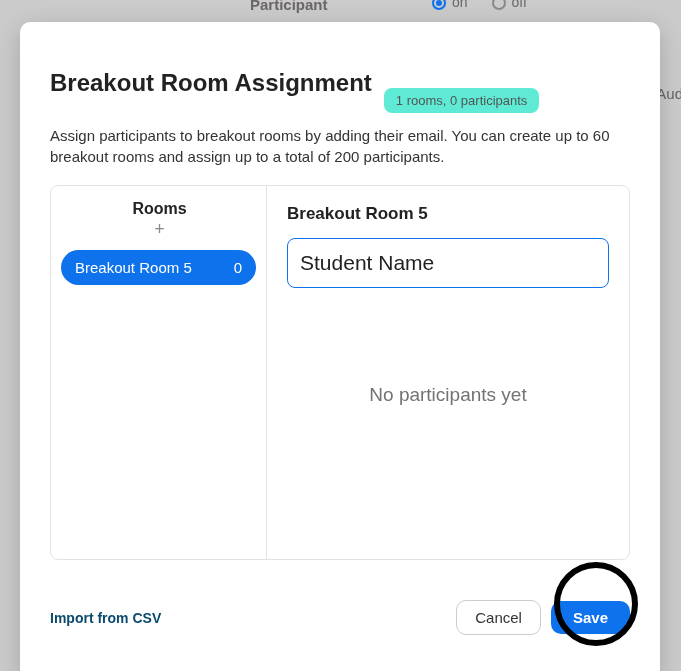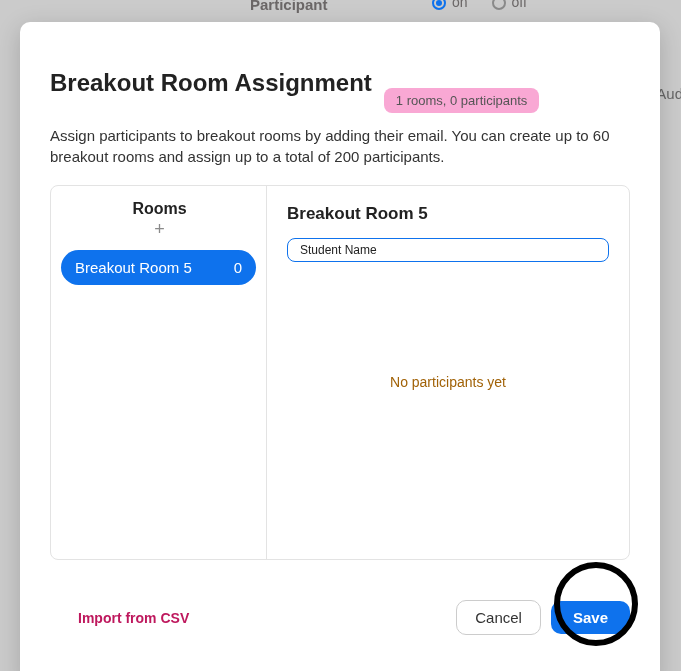--- a/index.html
+++ b/index.html
@@ -100,21 +100,21 @@
       align-items: center;
       gap: 12px;
       flex-wrap: wrap;
     }
     .modal-title {
       font-size: 24px;
       font-weight: 700;
       color: #222;
     }
     .badge {
-      background: #f9a8d4;
+      background: #5eead4;
       color: #555;
       border-radius: 8px;
       padding: 5px 12px;
       font-size: 13px;
       margin-top: 36px;
     }
     .modal-desc {
       margin-top: 12px;
       color: #333;
       font-size: 15px;
@@ -172,47 +172,46 @@
     .room-title {
       font-weight: 700;
       font-size: 17px;
       color: #222;
       margin-bottom: 14px;
     }
     .name-input {
       width: 100%;
       border: 1px solid #0e72ed;
       border-radius: 8px;
-      padding: 4px 12px;
-      font-size: 12px;
+      padding: 12px 12px;
+      font-size: 21px;
       outline: none;
       color: #222;
     }
     .no-participants {
       flex: 1;
       display: flex;
       align-items: center;
       justify-content: center;
-      color: #a16207;
-      font-size: 14px;
+      color: #737373;
+      font-size: 19px;
       padding-bottom: 40px;
     }
     .modal-footer {
       margin-top: 40px;
       display: flex;
       align-items: center;
       justify-content: space-between;
     }
     .import-link {
-      color: #be185d;
+      color: #0c4a6e;
       font-size: 14px;
       font-weight: 600;
       text-decoration: none;
       cursor: pointer;
-      margin-left: 28px;
     }
     .footer-buttons {
       display: flex;
       gap: 10px;
       align-items: center;
     }
     .btn-cancel {
       background: #fff;
       border: 1px solid #ccc;
       color: #333;

